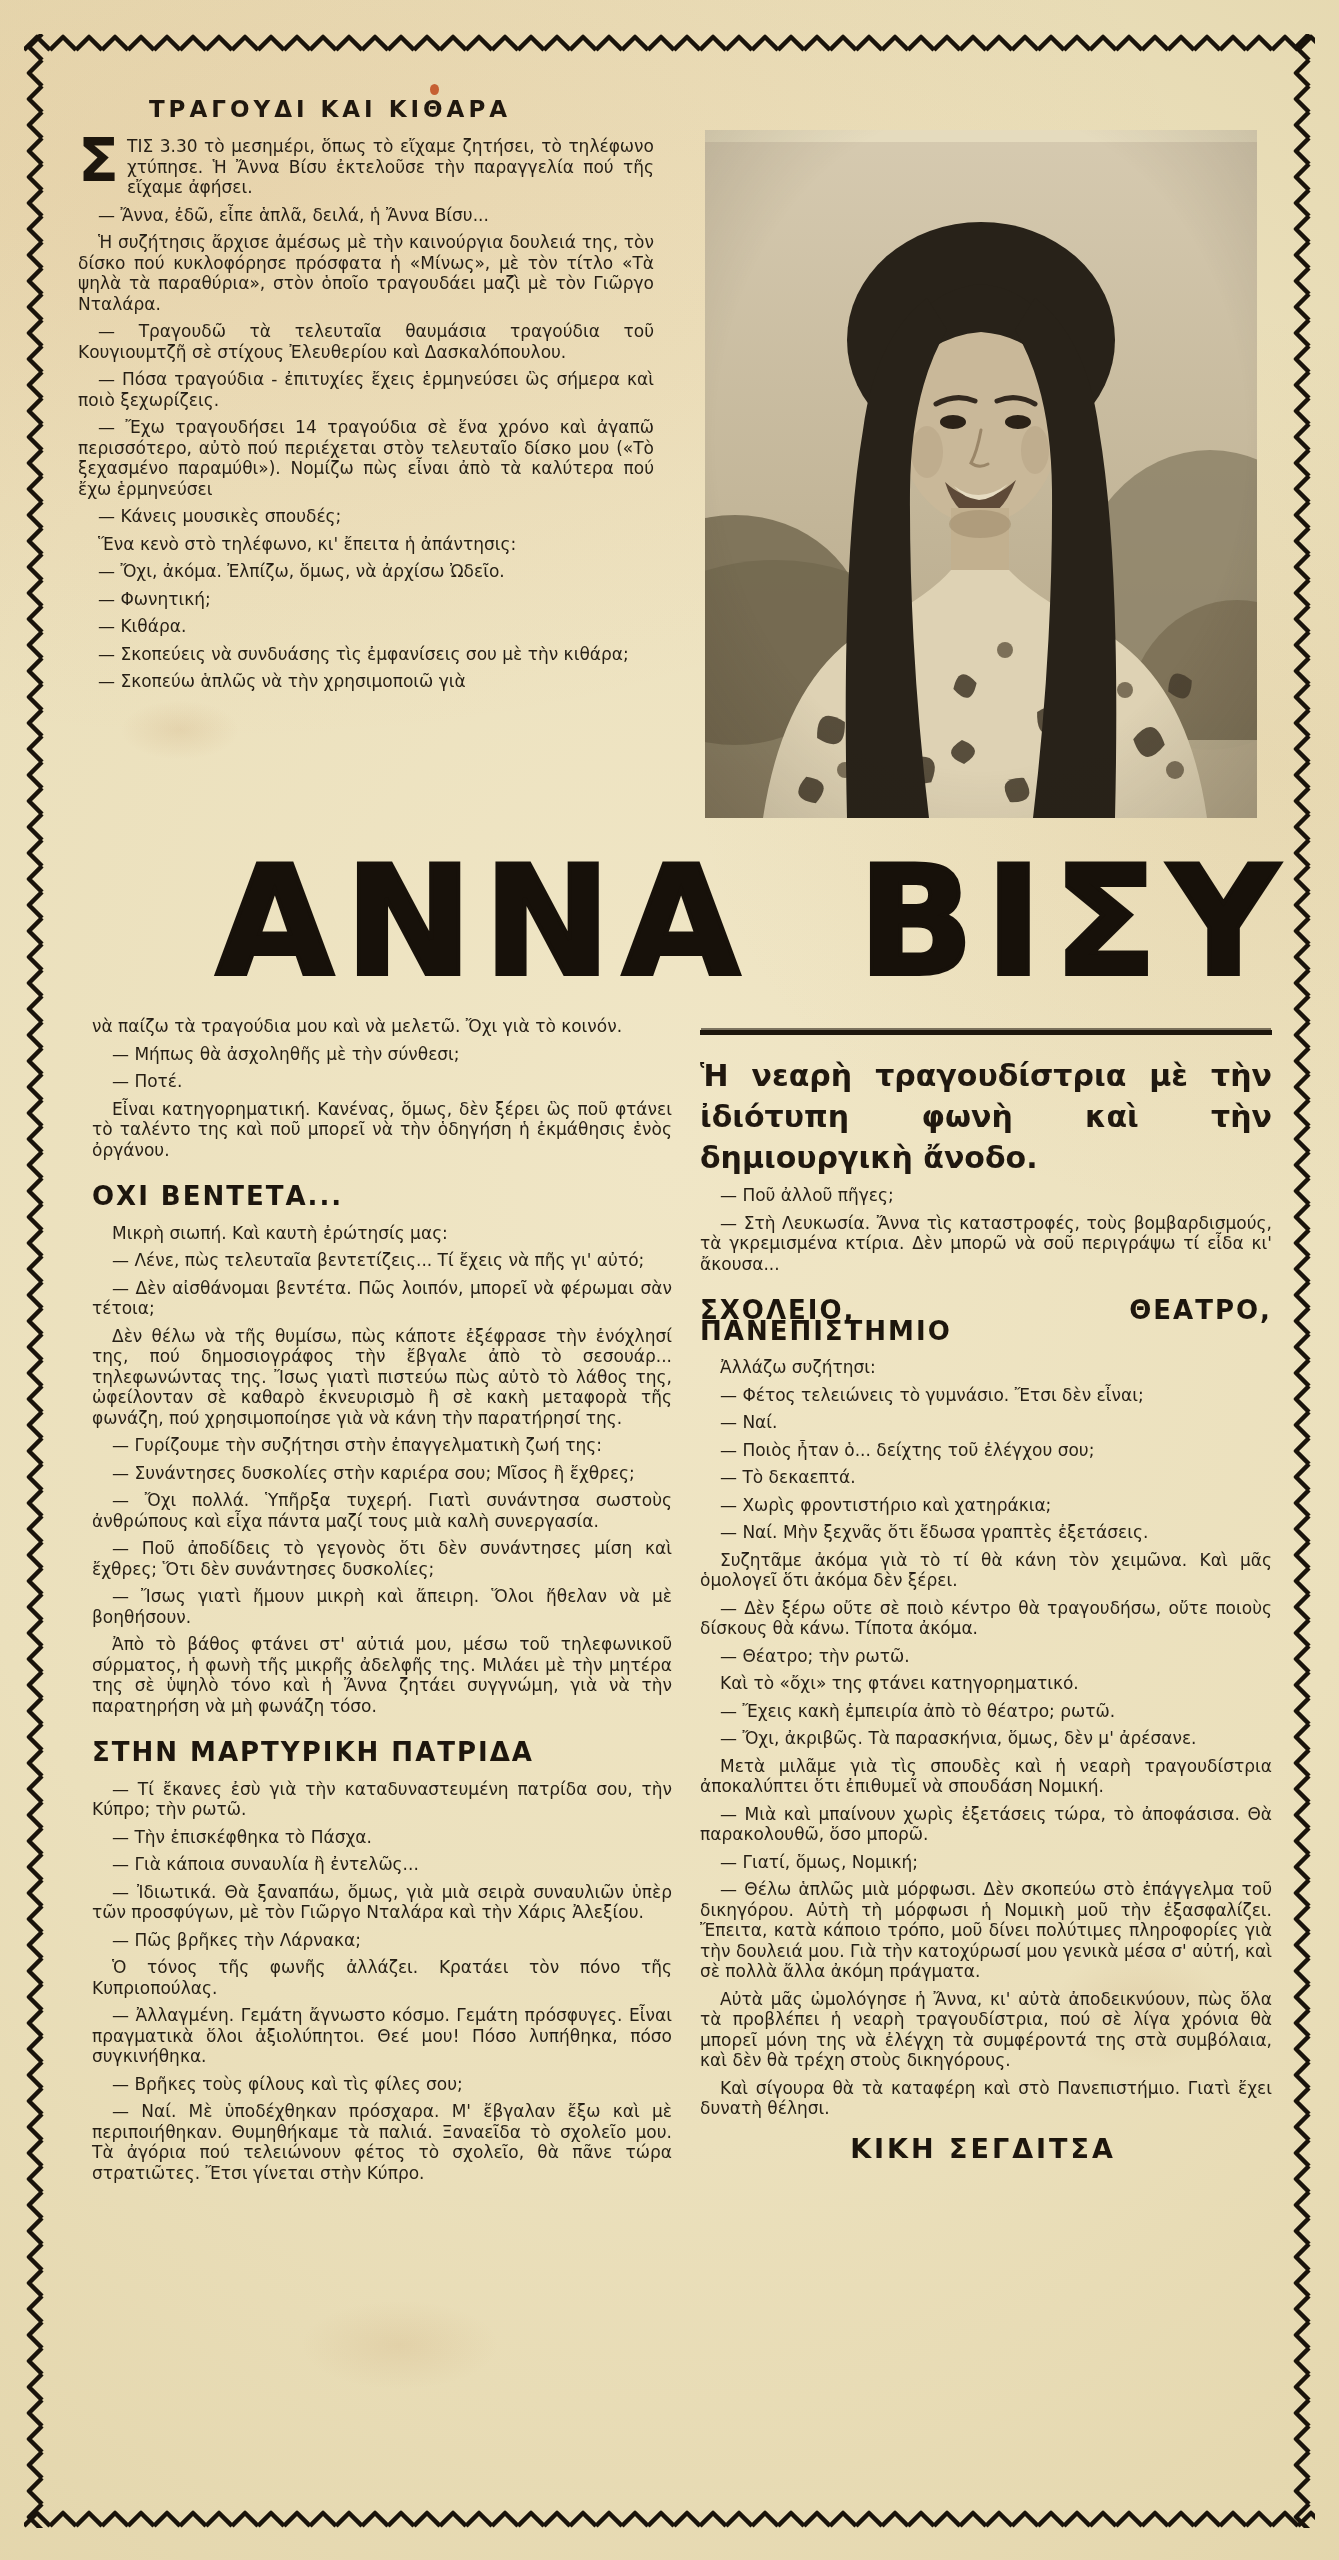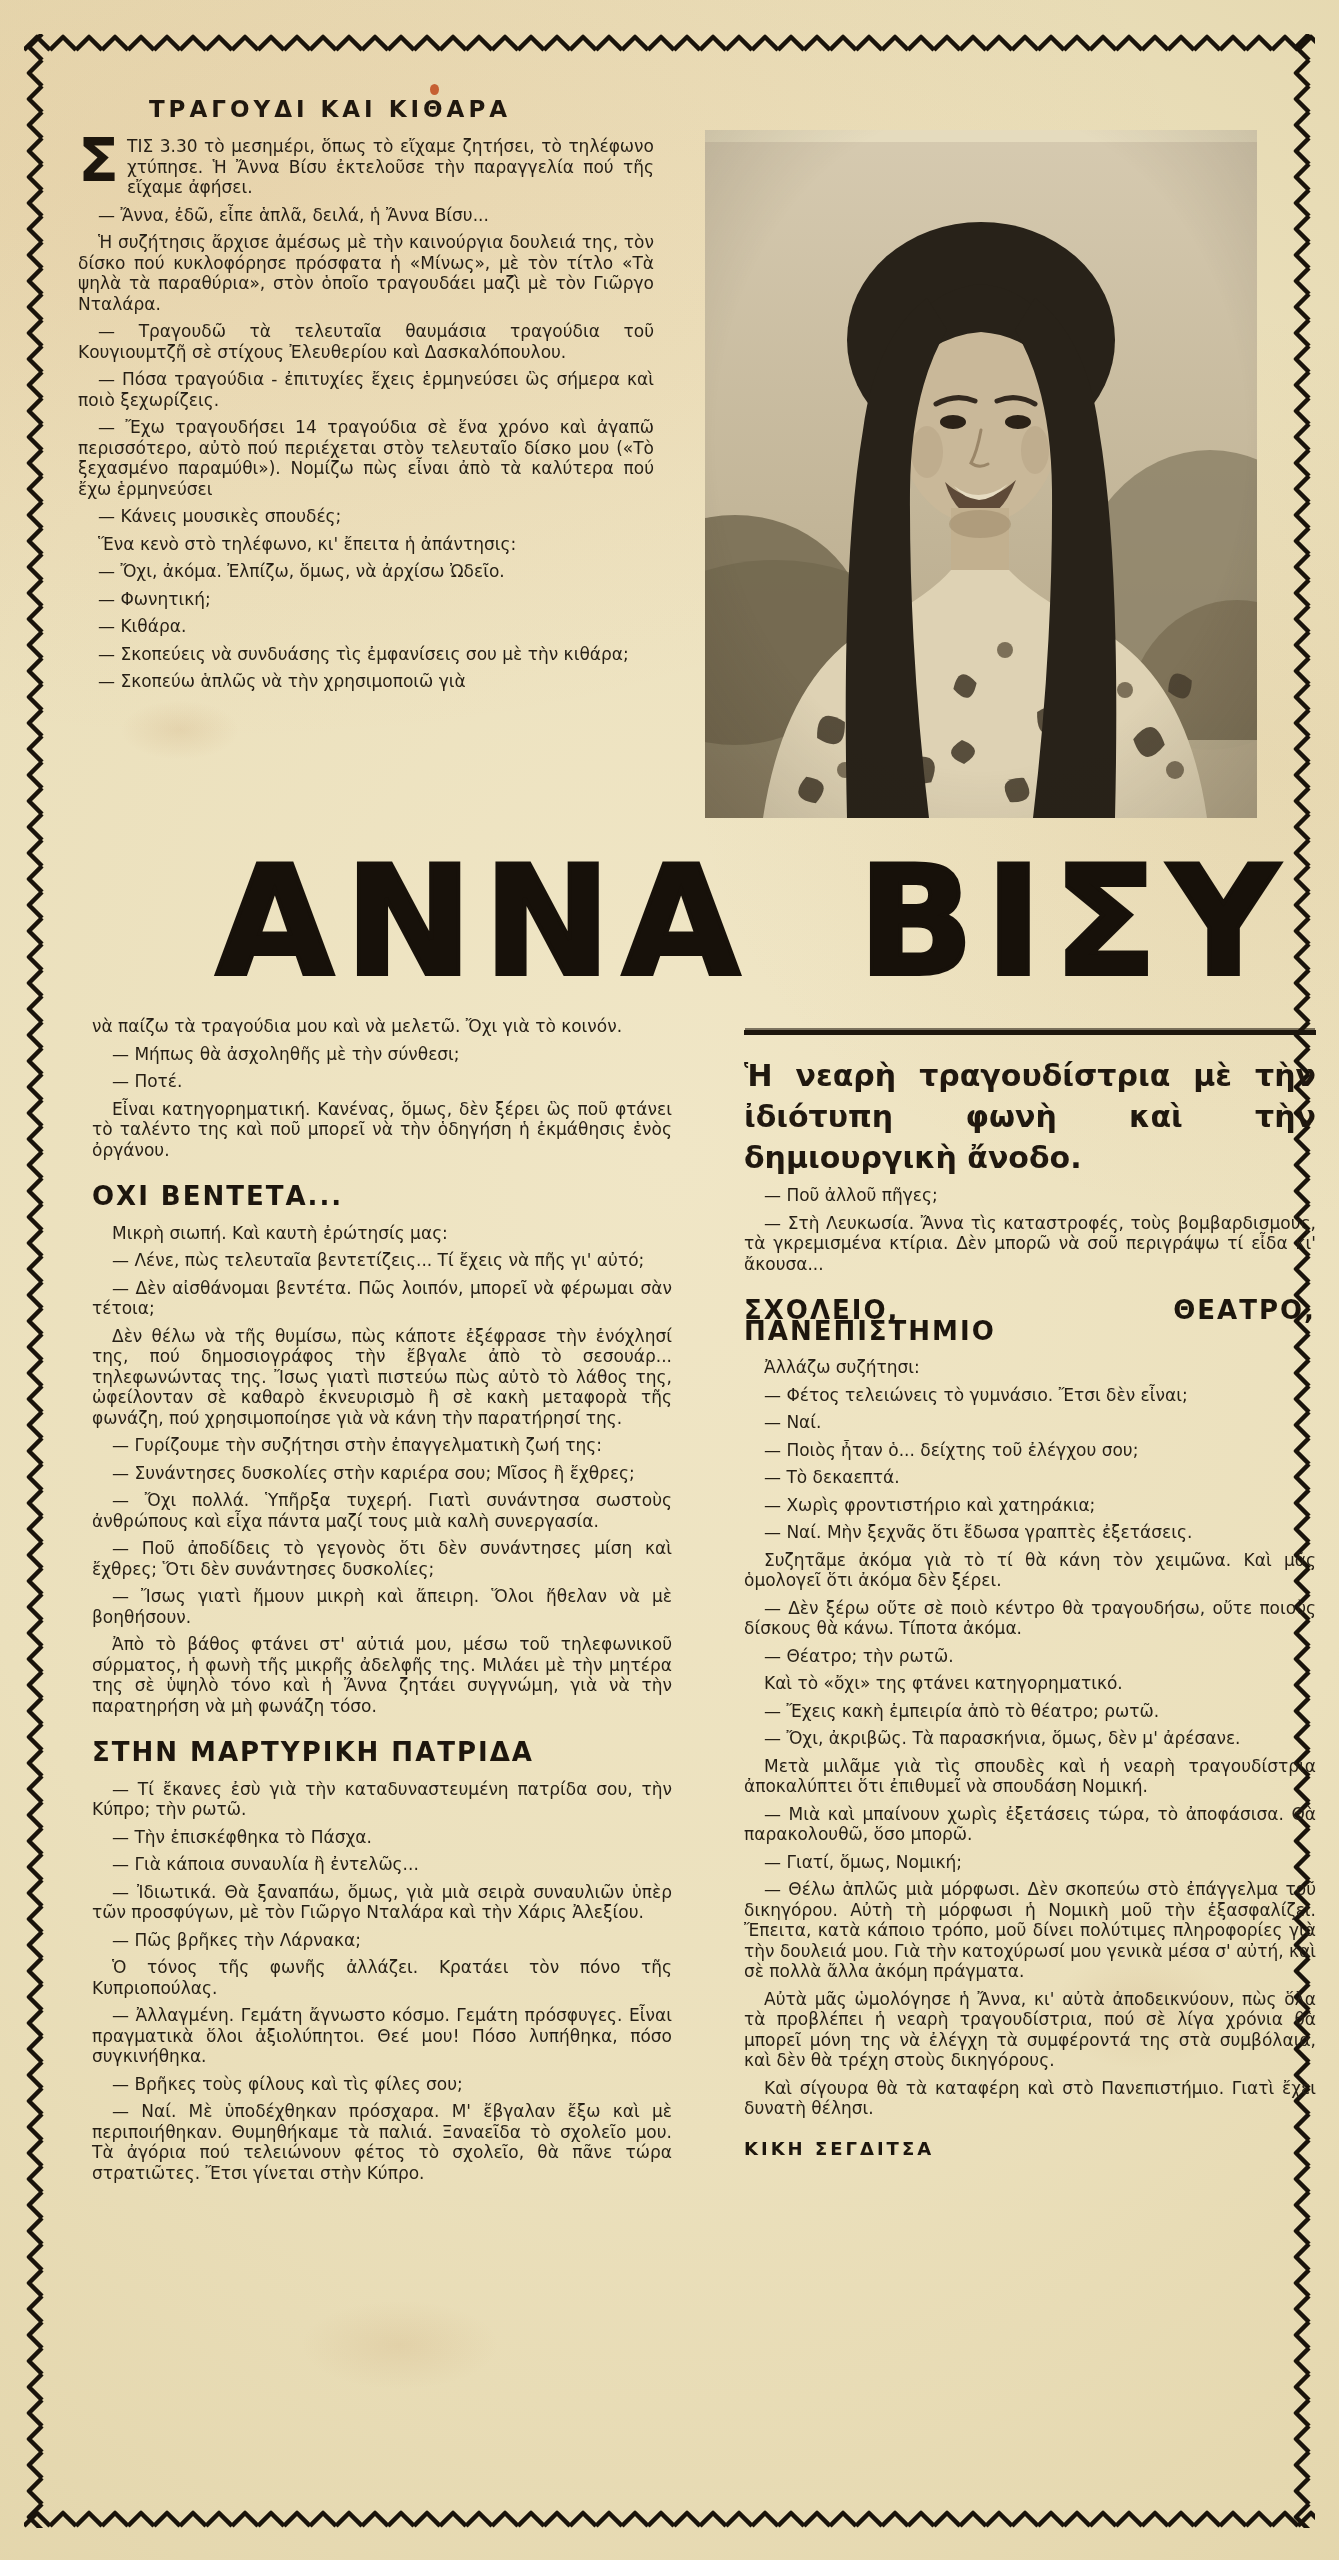--- a/index.html
+++ b/index.html
@@ -25,21 +25,21 @@
   .kicker{
     position:absolute;left:80px;top:96px;width:500px;
     text-align:center;font-weight:bold;font-size:23px;letter-spacing:4px;
     color:#20180f;
   }
   .col{position:absolute;text-align:justify;font-size:17px;line-height:20.5px;}
   .col p{margin:0 0 7px 0;text-indent:20px;}
   .col p.noindent{text-indent:0;}
   .intro{left:78px;top:136px;width:576px;}
   .left-bottom{left:92px;top:1016px;width:580px;}
-  .right-col{left:700px;top:1022px;width:572px;margin-left:44px;}
+  .right-col{left:700px;top:1022px;width:572px;}
 
   .dropcap{
     float:left;
     font-size:60px;line-height:44px;font-weight:bold;
     padding:2px 8px 0 0;color:#1d160d;
   }
   .photo{
     position:absolute;left:705px;top:130px;width:552px;height:688px;margin:0;
     background:#c7bb9f;
   }
@@ -57,21 +57,21 @@
   .standfirst-rule{height:5px;background:#1d160d;margin:8px 0 20px 0;box-shadow:0 -3px 0 -1px rgba(29,22,13,.55);}
   .standfirst{
     font-weight:bold;font-size:30px;line-height:41px;
     text-align:justify;color:#20180f;margin:0 0 18px 0;
   }
   .subhead{
     font-weight:bold;font-size:26px;letter-spacing:2px;
     margin:26px 0 16px 0;color:#1d160d;
   }
   .byline{
-    text-align:left;font-weight:bold;font-size:18px;letter-spacing:3px;
+    text-align:center;font-weight:bold;font-size:27px;letter-spacing:3px;
     margin-top:20px;padding-right:6px;color:#1d160d;
   }
   .stain{position:absolute;border-radius:50%;pointer-events:none;}
   .stain-red{left:430px;top:84px;width:9px;height:11px;background:#bf4a1c;opacity:.85;}
   .stain-a{left:120px;top:700px;width:120px;height:60px;background:radial-gradient(rgba(170,110,50,.12),transparent 70%);}
   .stain-b{left:1050px;top:1950px;width:180px;height:120px;background:radial-gradient(rgba(160,100,40,.10),transparent 70%);}
   .stain-c{left:300px;top:2300px;width:200px;height:90px;background:radial-gradient(rgba(170,110,50,.10),transparent 70%);}
 </style>
 </head>
 <body>

